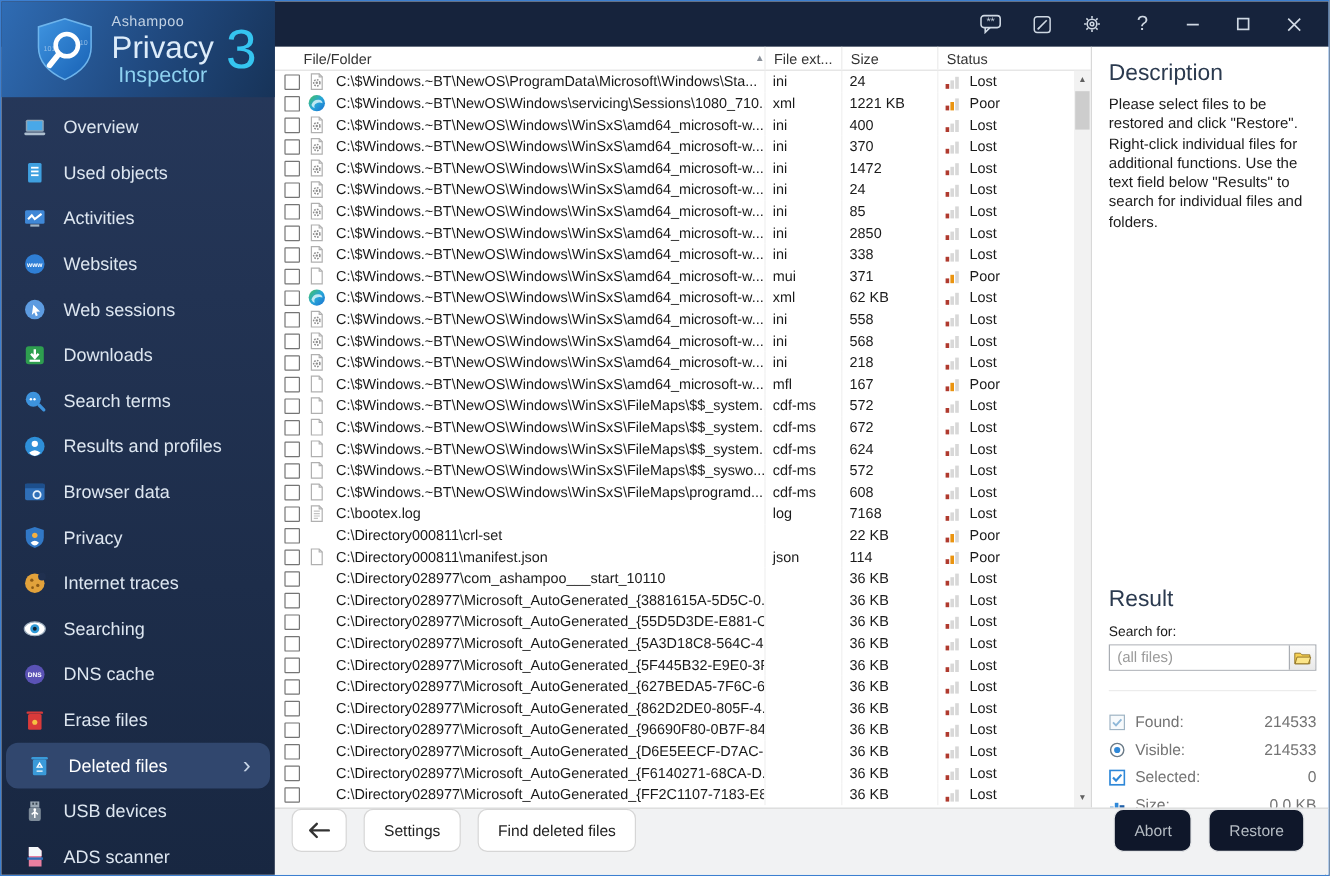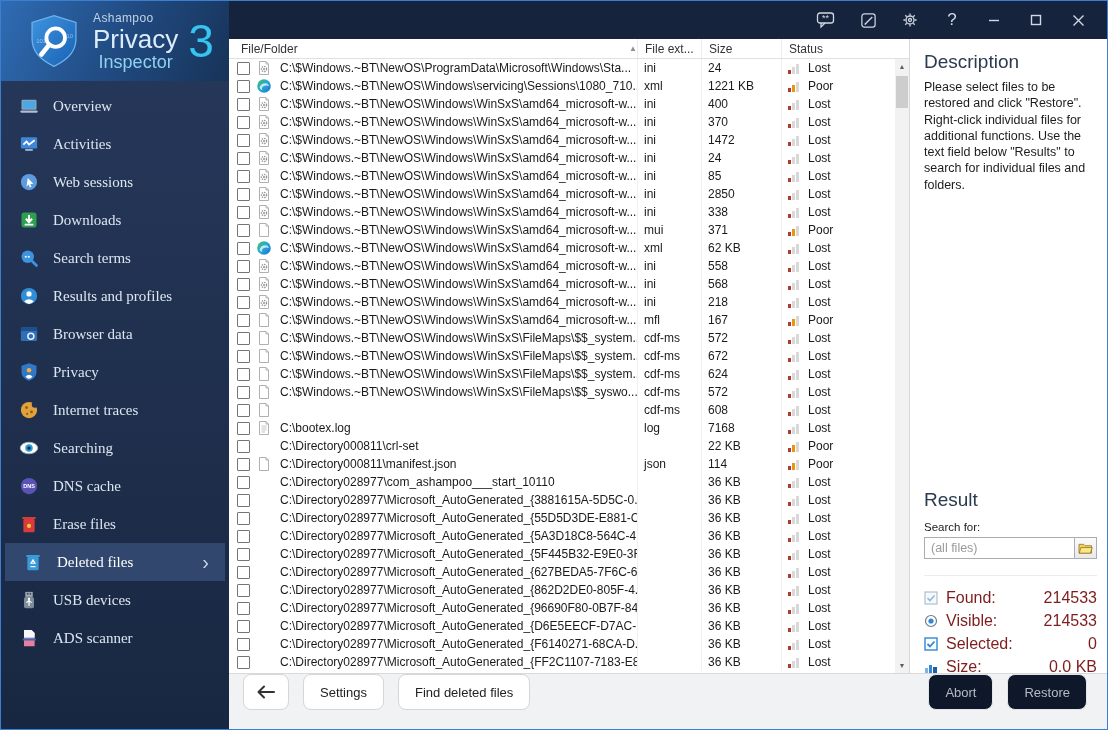--- a/index.html
+++ b/index.html
@@ -19,29 +19,29 @@
   .logo-shield { width:54px; height:58px; margin-right:12px; flex:none; }
   .logo-text { line-height:1; }
   .brand { font-size:12px; color:#c2d2e4; letter-spacing:.4px; margin-bottom:2px; }
   .prod1 { font-size:26px; color:#ddecfa; }
   .prod2 { font-size:18px; color:#8ed2f0; margin-top:1px;text-align:center; }
   .ver { font-size:46px; color:#35c5f0; font-weight:400; margin-left:10px; }
   .side-list { padding-top:6px; }
   .side-item { height:38px; display:flex; align-items:center; padding:0 10px 0 18px; color:#dde6f0; font-size:15px; cursor:pointer; }
   .side-item .sicon { width:20px; height:20px; margin-right:14px; flex:none; }
   .side-item .sicon svg { width:20px; height:20px; display:block; }
-  .side-item.selected { background:#31476e; border-radius:0; margin:0 4px; color:#fff; }
-  .side-item .slabel { flex:1; white-space:nowrap;font-family:Liberation Serif, serif; }
+  .side-item.selected { background:#31476e; border-radius:10px; margin:0 4px; color:#fff; }
+  .side-item .slabel { flex:1; white-space:nowrap; }
   .chev { color:#c6d4e6; font-size:20px; line-height:1; padding-right:6px; }
   
   .main { position:absolute; left:228px; top:38px; width:680px; height:634px; background:#fff; }
   .thead { height:20px; border-bottom:1px solid #e0e0e0; position:relative; }
   .thead-grid { display:grid; grid-template-columns:408px 64px 80px 114px; width:666px; height:100%; }
   .th { font-size:12px; color:#333; display:flex; align-items:center; padding-left:7px; white-space:nowrap; overflow:hidden; }
-  .th:first-child { padding-left:12px;justify-content:space-between; }
+  .th:first-child { padding-left:24px;justify-content:space-between; }
   .th + .th { border-left:1px solid #ececec; }
   .sort { font-size:8px; color:#8a9099; margin-left:6px; }
   .tbody { position:relative; width:666px; }
   .trow { display:grid; grid-template-columns:408px 64px 80px 114px; height:18px; font-size:12px; color:#1a1a1a; }
   .trow > div { display:flex; align-items:center; overflow:hidden; white-space:nowrap; }
   .trow > div + div { border-left:1px solid #f0f0f0; padding-left:6px; }
   .c-file { padding-left:8px; gap:4px; }
   .cb { width:13px; height:13px; border:1px solid #757575; background:#fff; border-radius:1px; flex:none; }
   .ficon { width:16px; height:16px; flex:none; margin-left:2px; }
   .ficon svg { width:16px; height:16px; display:block; }
@@ -58,21 +58,21 @@
   .desc { padding:12px 12px 0 14px; }
   .panel-title { font-size:19px; color:#2b3a4f; font-weight:400; margin-bottom:6px; }
   .desc-body { font-size:12.5px; color:#1c1c1c; line-height:1.3; }
   .result { position:absolute; top:450px; left:14px; right:12px; }
   .search-label { font-size:11.5px; color:#1c1c1c; margin:10px 0 4px; }
   .search-row { display:flex; border:1px solid #a9adb3; background:#fff; height:22px; }
   .search-row input { flex:1; border:none; outline:none; font-size:12.5px; padding:0 6px; color:#333; font-family:"Liberation Sans",sans-serif; min-width:0; }
   .search-row input::placeholder { color:#9a9a9a; }
   .folder-btn { width:22px; border-left:1px solid #a9adb3; background:linear-gradient(#fbfbfb,#e9e9e9); display:flex; align-items:center; justify-content:center; cursor:pointer; }
   .stats { margin-top:16px; border-top:1px solid #ececec; padding-top:10px; }
-  .stat-row { display:flex; align-items:center; height:23px; font-size:16px; color:#7f1d1d; }
+  .stat-row { display:flex; align-items:flex-end; height:23px; font-size:13px; color:#737373; }
   .stat-icon { width:14px; height:14px; margin-right:8px; flex:none; }
   .stat-icon svg { width:14px; height:14px; display:block; }
   .stat-label { flex:1; }
   .stat-value { text-align:right; }
   
   .footer { position:absolute; left:228px; top:672px; width:880px; height:68px; background:#f1f2f3; border-top:1px solid #d9d9d9; display:flex; padding:0 22px 0 14px; gap:14px; }
   .btn { background:#fff; border:1px solid #d6d6d6; border-radius:8px; height:36px; padding:0 16px; font-size:13px; color:#222; font-family:"Liberation Sans",sans-serif; cursor:pointer; }
   .btn.square { width:46px; padding:0; font-size:18px; display:flex; align-items:center; justify-content:center; }
   .btn.disabled { background:#0f172a; border-color:#e3e5e7; color:#b5bcc3; cursor:default; }
   .spacer { flex:1; }
@@ -162,26 +162,46 @@
               <rect x="2" y="3" width="12" height="8" rx="1" fill="#8ea3b5"></rect>
               <rect x="3" y="4" width="10" height="6" fill="#49a8e8"></rect>
               <rect x="1" y="11.5" width="14" height="1.8" rx="0.9" fill="#aebfcf"></rect>
             </svg>
           </span>
           <span class="slabel">Overview</span>
         </div>
         <div class="side-item">
           <span class="sicon">
             <svg viewBox="0 0 16 16">
+              <rect x="3.5" y="1.5" width="9" height="13" rx="1" fill="#3fa0e0"></rect>
+              <rect x="5.5" y="4" width="5" height="1.2" fill="#fff"></rect>
+              <rect x="5.5" y="6.5" width="5" height="1.2" fill="#fff"></rect>
+              <rect x="5.5" y="9" width="5" height="1.2" fill="#fff"></rect>
+            </svg>
+          </span>
+          <span class="slabel">Used objects</span>
+        </div>
+        <div class="side-item">
+          <span class="sicon">
+            <svg viewBox="0 0 16 16">
               <rect x="1.5" y="2.5" width="13" height="9" rx="1" fill="#3f87d6"></rect>
               <polyline points="3.5,8.5 6,6 8,8.5 12.5,5" fill="none" stroke="#fff" stroke-width="1.4"></polyline>
               <rect x="5" y="12" width="6" height="1.5" fill="#9fb4c6"></rect>
             </svg>
           </span>
           <span class="slabel">Activities</span>
+        </div>
+        <div class="side-item">
+          <span class="sicon">
+            <svg viewBox="0 0 16 16">
+              <circle cx="8" cy="8" r="6.5" fill="#2f7fd6"></circle>
+              <text x="8" y="9.8" font-size="4.4" fill="#fff" text-anchor="middle" font-weight="bold">www</text>
+            </svg>
+          </span>
+          <span class="slabel">Websites</span>
         </div>
         <div class="side-item">
           <span class="sicon">
             <svg viewBox="0 0 16 16">
               <circle cx="8" cy="8" r="6.5" fill="#5d9be0"></circle>
               <path d="M7 4.8 L11.5 9.3 L9 9.5 L10 11.8 L8.7 12.4 L7.7 10 L6 11.6 Z" fill="#fff"></path>
             </svg>
           </span>
           <span class="slabel">Web sessions</span>
         </div>
@@ -776,20 +796,21 @@
         </div>
         <div class="trow">
           <div class="c-file">
             <span class="cb"></span>
             <span class="ficon">
               <svg viewBox="0 0 16 16">
                 <path d="M3.5 1.5 H10 L12.5 4 V14.5 H3.5 Z" fill="#fff" stroke="#b0b0b0"></path>
                 <path d="M10 1.5 V4 H12.5" fill="none" stroke="#b0b0b0"></path>
               </svg>
             </span>
+            <span class="fpath">C:\$Windows.~BT\NewOS\Windows\WinSxS\FileMaps\programd...</span>
           </div>
           <div class="c-ext">cdf-ms</div>
           <div class="c-size">608</div>
           <div class="c-status">
             <span class="sbars">
               <span style="height:4px;background:#b03a2e"></span>
               <span style="height:7px;background:#d8d8d8"></span>
               <span style="height:10px;background:#d8d8d8"></span>
             </span>
             <span class="stext">Lost</span>

